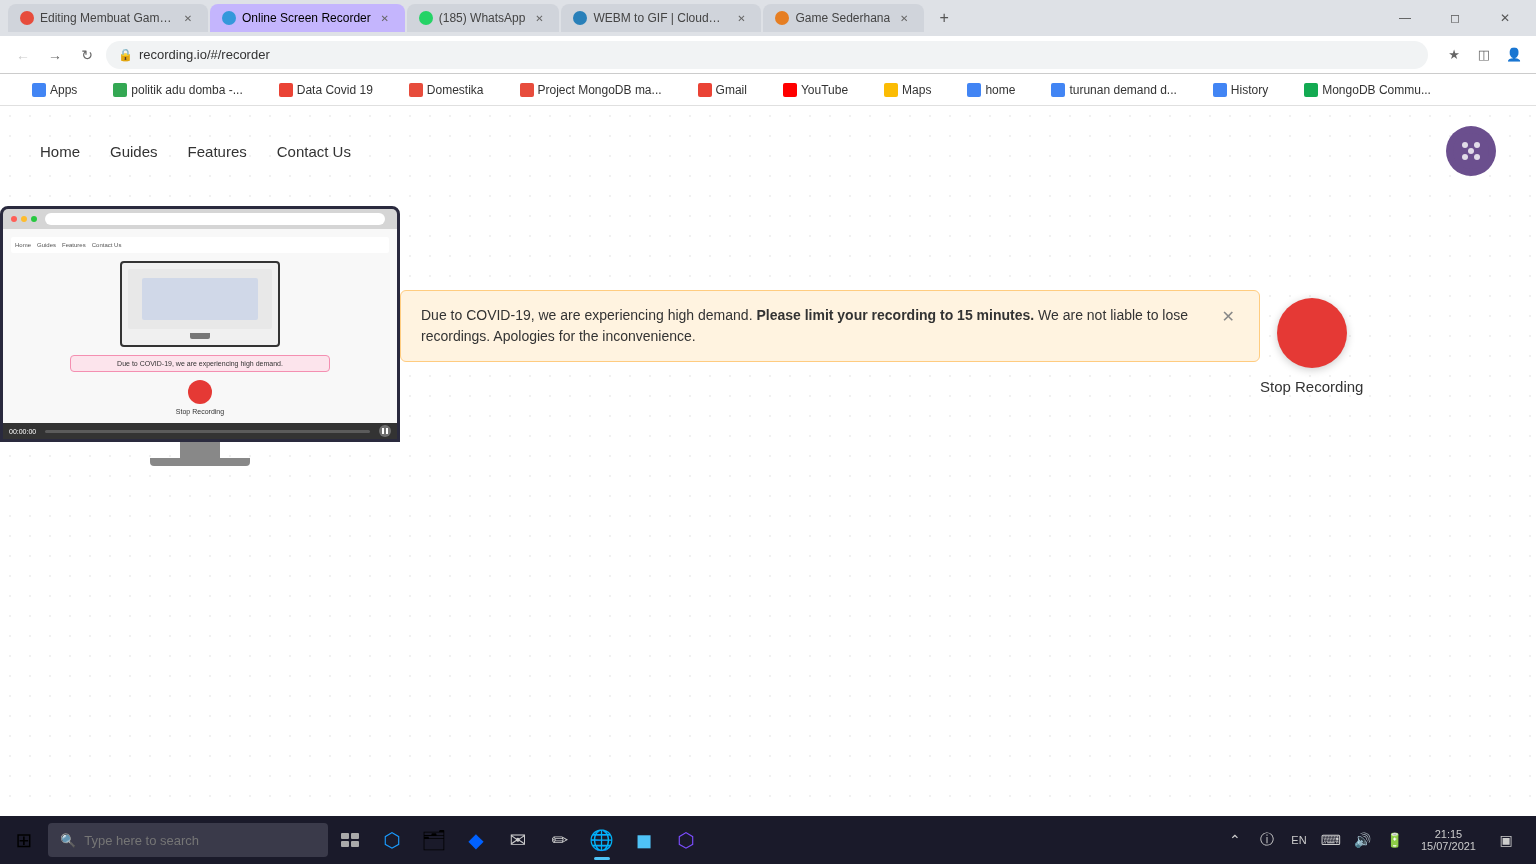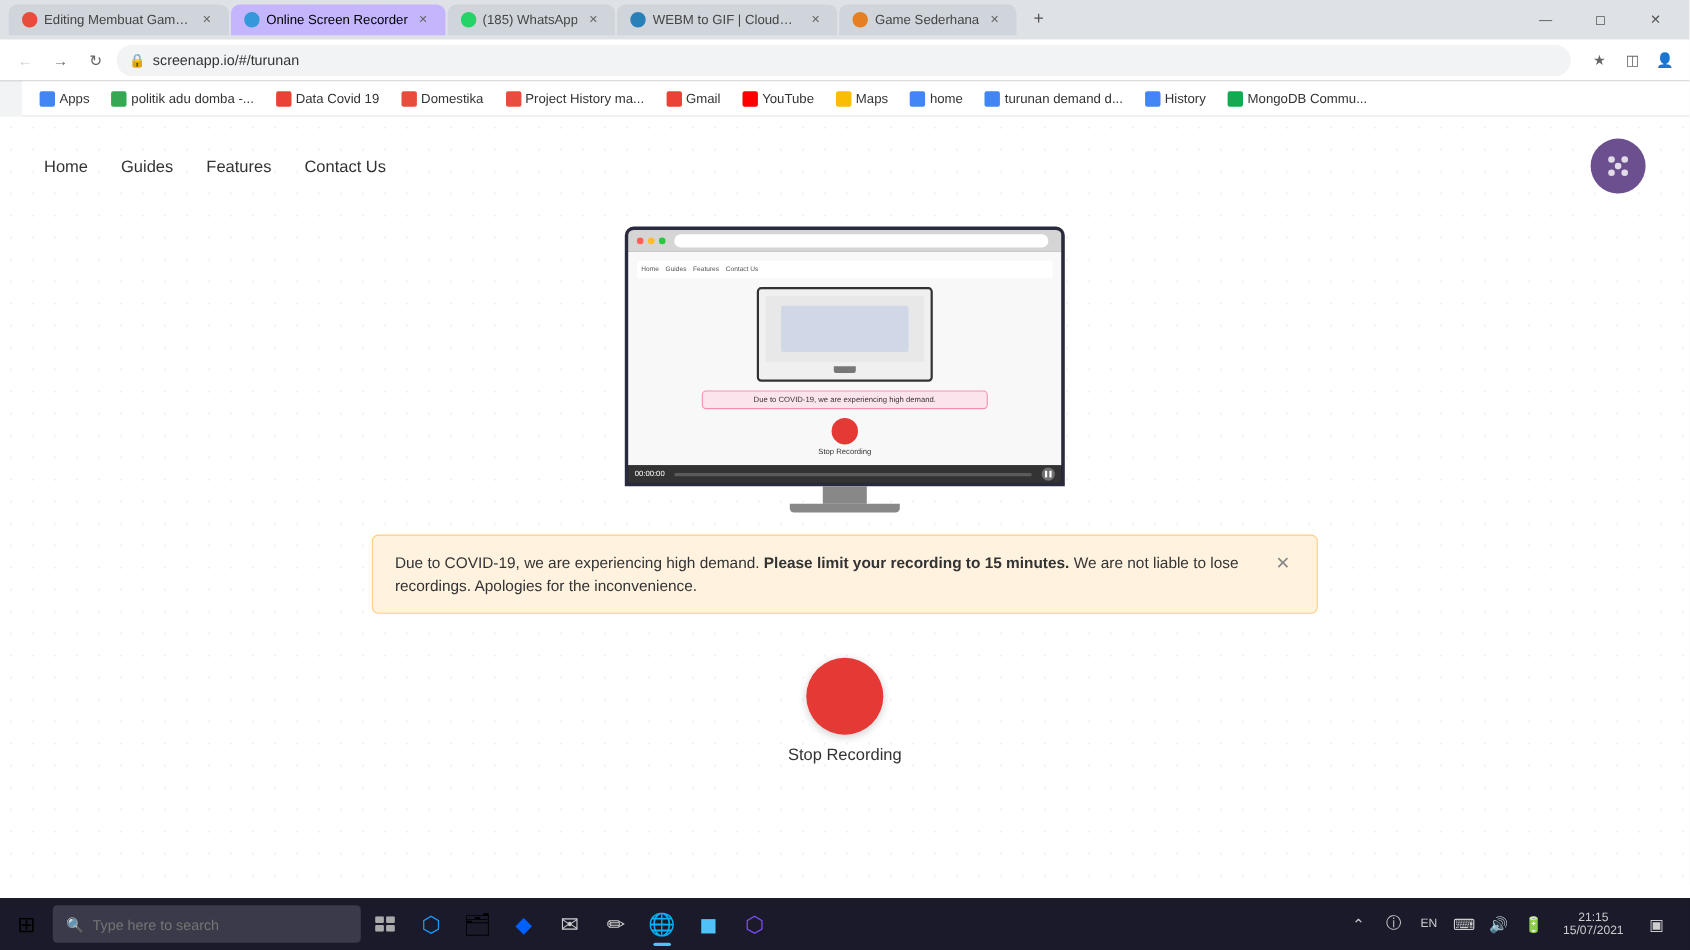--- a/index.html
+++ b/index.html
@@ -119,25 +119,24 @@
       color: #333;
     }
 
     .address-lock { color: #555; font-size: 12px; }
 
     .browser-toolbar {
       background: #fff;
       height: 32px;
       display: flex;
       align-items: center;
-      padding: 0 8px;
-      gap: 4px;
+      padding: 0 24px;
+      gap: 20px;
       border-bottom: 1px solid #e0e0e0;
       overflow: hidden;
-      margin-left: 20px;
     }
 
     .bookmark-item {
       display: flex;
       align-items: center;
       gap: 4px;
       padding: 2px 8px;
       border-radius: 4px;
       font-size: 12px;
       color: #333;
@@ -203,21 +202,21 @@
       align-items: center;
       justify-content: center;
       font-size: 8px;
       color: white;
       text-align: center;
       line-height: 1.2;
     }
 
     .main-content {
       display: flex;
-      flex-direction: column;
+      flex-direction: row;
       align-items: center;
       padding: 10px 0 40px;
       position: relative;
       z-index: 1;
     }
 
     
     .monitor-container {
       width: 400px;
       margin-bottom: 20px;
@@ -645,21 +644,21 @@
       <div class="window-btn close">✕</div>
     </div>
   </div>
 
   <div class="browser-addressbar">
     <div class="nav-btn disabled">←</div>
     <div class="nav-btn">→</div>
     <div class="nav-btn">↻</div>
     <div class="address-bar">
       <span class="address-lock">🔒</span>
-      <span>screenapp.io/#/turunan</span>
+      <span>recording.io/#/recorder</span>
     </div>
     <div class="address-bar-icons">
       <div class="addr-icon">★</div>
       <div class="addr-icon">◫</div>
       <div class="addr-icon">👤</div>
     </div>
   </div>
 
   <div class="browser-toolbar">
 
@@ -674,21 +673,21 @@
       <div class="bookmark-item">
       <span class="bookmark-favicon" style="background:#ea4335;"></span>
       <span>Data Covid 19</span>
     </div>
       <div class="bookmark-item">
       <span class="bookmark-favicon" style="background:#e74c3c;"></span>
       <span>Domestika</span>
     </div>
       <div class="bookmark-item">
       <span class="bookmark-favicon" style="background:#e74c3c;"></span>
-      <span>Project History ma...</span>
+      <span>Project MongoDB ma...</span>
     </div>
       <div class="bookmark-item">
       <span class="bookmark-favicon" style="background:#ea4335;"></span>
       <span>Gmail</span>
     </div>
       <div class="bookmark-item">
       <span class="bookmark-favicon" style="background:#ff0000;"></span>
       <span>YouTube</span>
     </div>
       <div class="bookmark-item">

